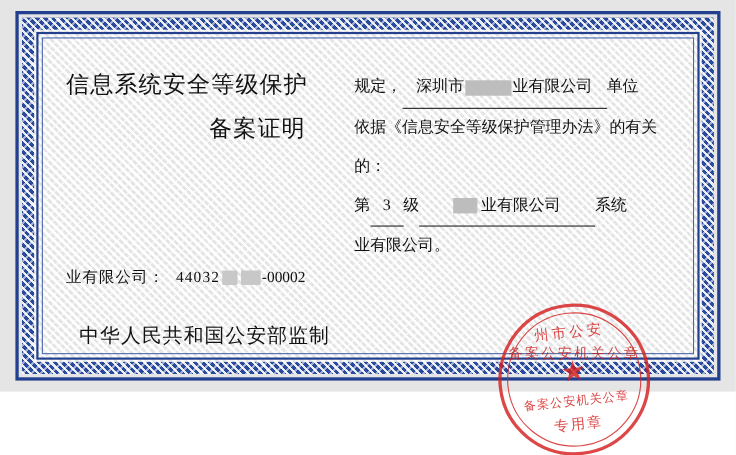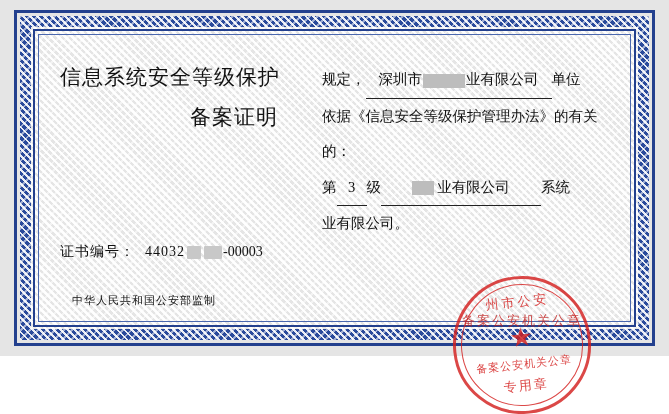--- a/index.html
+++ b/index.html
@@ -130,21 +130,21 @@
     vertical-align: middle;
     border-radius: 1px;
   }
   .redact.r1 { width: 14px; height: 13px; margin: 0 2px; }
   .redact.r2 { width: 18px; height: 13px; margin: 0 1px; }
 
   .issuer {
     position: absolute;
     left: 28px;
     top: 253px;
-    font-size: 11px;
+    font-size: 18px;
     color: #111111;
     letter-spacing: 1px;
     white-space: nowrap;
   }
 
   
   .right-col {
     position: absolute;
     left: 278px;
     top: 22px;
@@ -258,21 +258,21 @@
   <div class="frame-inner2"></div>
 
   <div class="content">
 
     <div class="left-col">
       <div class="title-line l1">信息系统安全等级保护</div>
       <div class="title-line l2">备案证明</div>
     </div>
 
     <div class="cert-no">
-      <span class="label">证书编号：</span><span class="num">44032</span><span class="redact r1"></span><span class="redact r2"></span><span>-00003</span>
+      <span class="label">业有限公司：</span><span class="num">44032</span><span class="redact r1"></span><span class="redact r2"></span><span>-00002</span>
     </div>
 
     <div class="issuer">中华人民共和国公安部监制</div>
 
     <div class="right-col">
 
       <div class="r-line">
         <span>规定，</span><span class="u company"><span>深圳市</span><span class="blk b1"></span><span>业有限公司</span></span><span>单位</span>
       </div>
 

